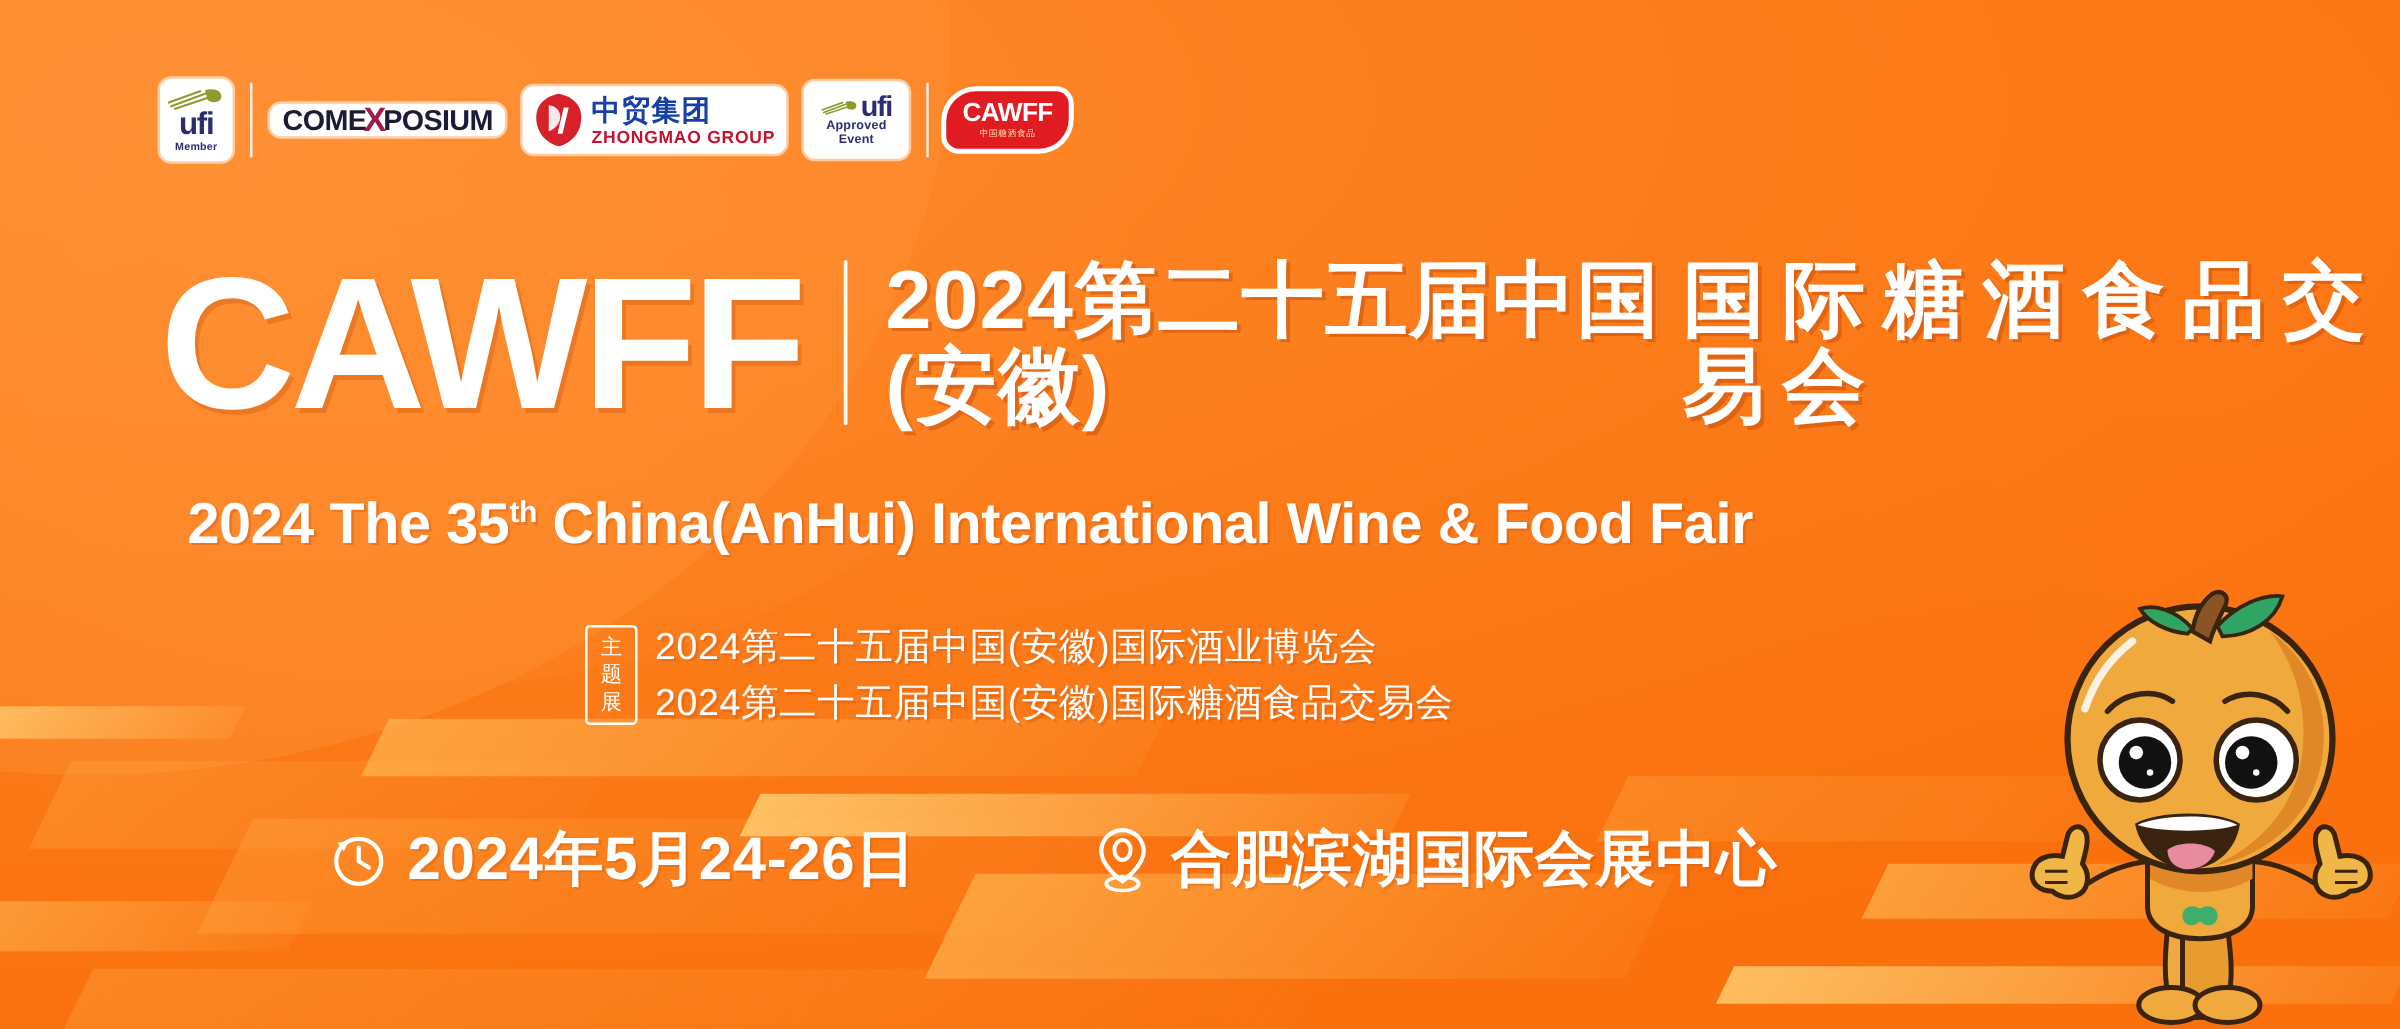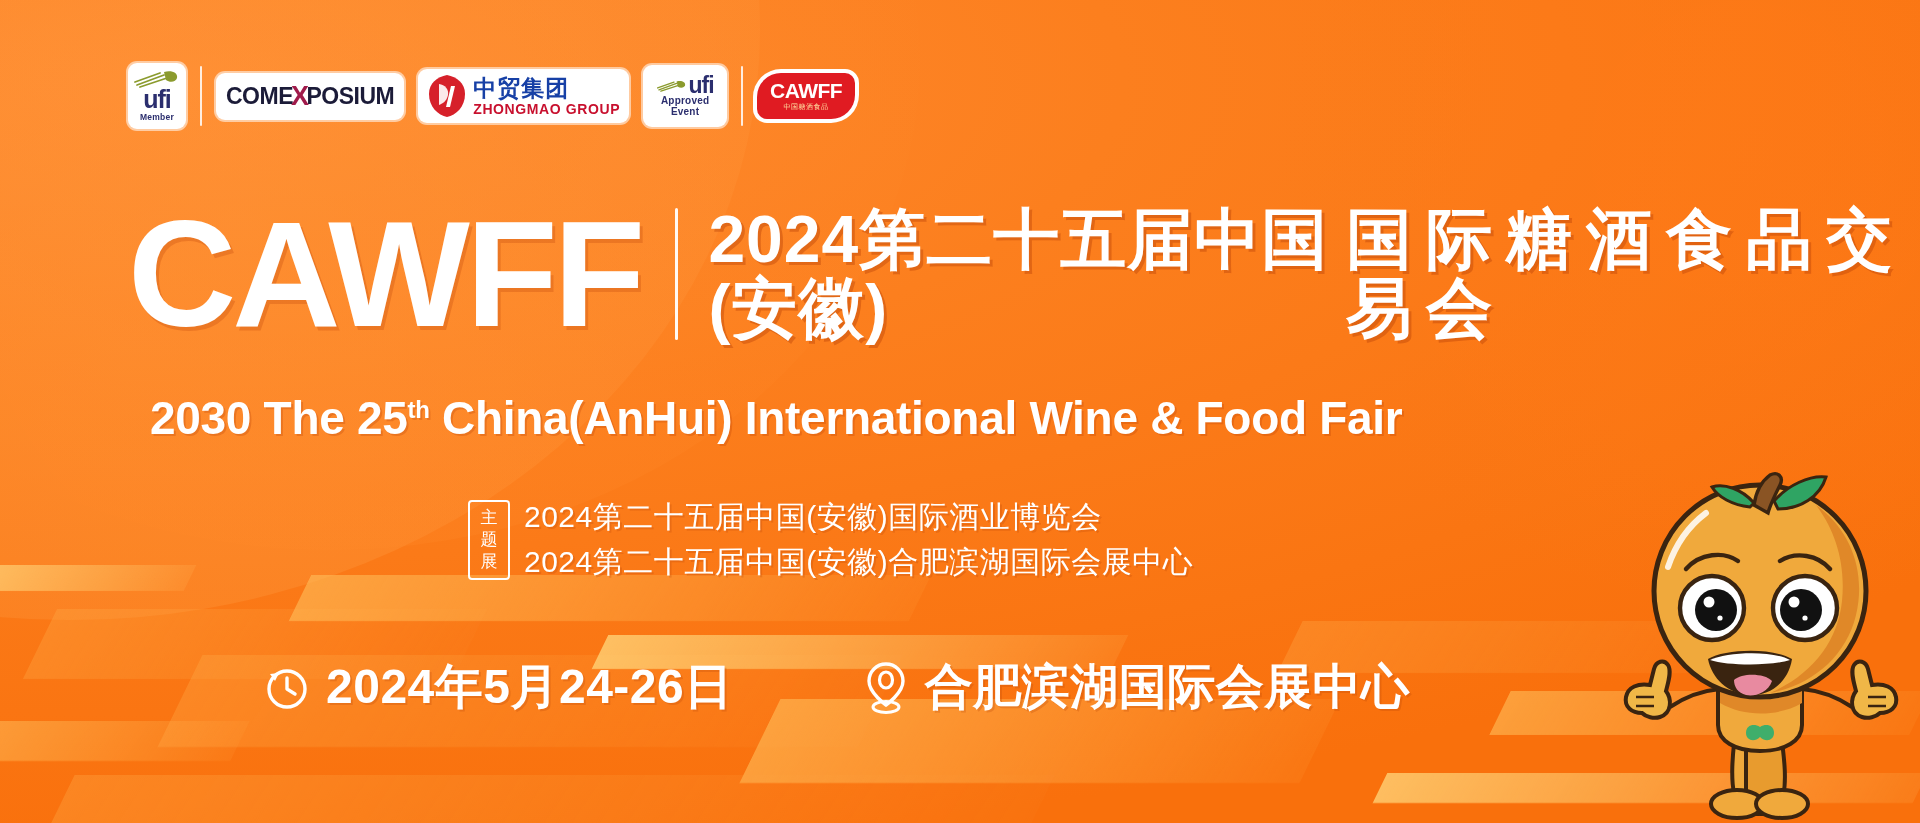--- a/index.html
+++ b/index.html
@@ -47,21 +47,21 @@
   }
   .logo-chip{
     background:#fff;border-radius:9px;display:flex;align-items:center;justify-content:center;
     box-shadow:0 0 0 2px rgba(255,255,255,.55);
   }
   .ufi-member{width:58px;height:66px;flex-direction:column;gap:0;padding:2px 4px;box-sizing:border-box;}
   .ufi-word{font-weight:bold;font-size:25px;color:#2B2E6E;line-height:.95;letter-spacing:-1px;}
   .ufi-sub{font-size:8.5px;font-weight:bold;color:#2B2E6E;letter-spacing:.2px;}
   .ufi-wing{display:block;}
   .divider{width:2px;height:60px;background:rgba(255,255,255,.85);margin:0 14px;border-radius:2px;}
-  .comex{height:47px;padding:0 10px;margin-right:14px;}
+  .comex{height:26px;padding:0 10px;margin-right:14px;}
   .comex-txt{font-weight:bold;font-size:23px;color:#1B1B38;letter-spacing:-.5px;display:flex;align-items:center;}
   .comex-x{color:#A01B4B;font-size:27px;font-weight:bold;margin:0 -2px;}
   .zhongmao{display:flex;align-items:center;gap:6px;margin-right:14px;}
   .zm-mark{width:40px;height:44px;}
   .zm-text{display:flex;flex-direction:column;line-height:1;}
   .zm-cn{font-size:23px;font-weight:bold;color:#1740A6;letter-spacing:1px;}
   .zm-en{font-size:14px;font-weight:bold;color:#C8102E;letter-spacing:.6px;margin-top:2px;}
   .ufi-appr{width:84px;height:62px;flex-direction:column;padding:3px 5px;box-sizing:border-box;}
   .ufi-appr .ufi-word{font-size:23px;}
   .ufi-appr .ufi-sub{font-size:10px;line-height:1.05;}
@@ -104,21 +104,21 @@
     display:flex;flex-direction:column;align-items:center;gap:2px;
     font-size:17px;color:#fff;font-weight:normal;line-height:1.18;
   }
   .theme-lines{display:flex;flex-direction:column;gap:4px;}
   .theme-line{
     font-size:30px;color:#fff;font-weight:normal;letter-spacing:.5px;white-space:nowrap;
     text-shadow:2px 2px 0 rgba(185,66,8,.25);
   }
 
   
-  .info-row{position:absolute;left:262px;top:655px;display:flex;align-items:center;gap:0;}
+  .info-row{position:absolute;left:262px;top:655px;display:flex;align-items:center;gap:12px;}
   .info-item{display:flex;align-items:center;gap:14px;}
   .info-item.venue{margin-left:128px;}
   .info-txt{
     font-size:48px;font-weight:bold;color:#fff;letter-spacing:.5px;white-space:nowrap;
     text-shadow:2px 2px 0 rgba(185,66,8,.25);
   }
 
   
   .mascot{position:absolute;right:4px;bottom:0;width:296px;height:360px;}
 </style>
@@ -208,31 +208,31 @@
 
   <div class="title-row">
     <div class="cawff-big">CAWFF</div>
     <div class="vbar"></div>
     <div class="cn-title">
       <div class="cn-line">2024第二十五届中国(安徽)</div>
       <div class="cn-line spread">国际糖酒食品交易会</div>
     </div>
   </div>
 
-  <div class="en-sub"><span>2030 The 25</span><sup>th</sup><span> China(AnHui) International Wine &amp; Food Fair</span></div>
+  <div class="en-sub"><span>2024 The 35</span><sup>th</sup><span> China(AnHui) International Wine &amp; Food Fair</span></div>
 
   <div class="theme-block">
     <div class="theme-tag">
       <span>主</span>
       <span>题</span>
       <span>展</span>
     </div>
     <div class="theme-lines">
       <div class="theme-line">2024第二十五届中国(安徽)国际酒业博览会</div>
-      <div class="theme-line">2024第二十五届中国(安徽)合肥滨湖国际会展中心</div>
+      <div class="theme-line">2024第二十五届中国(安徽)国际糖酒食品交易会</div>
     </div>
   </div>
 
   <div class="info-row">
     <div class="info-item">
       <svg width="50" height="50" viewBox="0 0 50 50">
         <circle cx="25" cy="27" r="18" fill="none" stroke="#fff" stroke-width="3.4"></circle>
         <path d="M25 16 L25 27 L33 32" fill="none" stroke="#fff" stroke-width="3.4" stroke-linecap="round" stroke-linejoin="round"></path>
         <path d="M8 12 L17 11 L13 19 Z" fill="#fff"></path>
       </svg>

